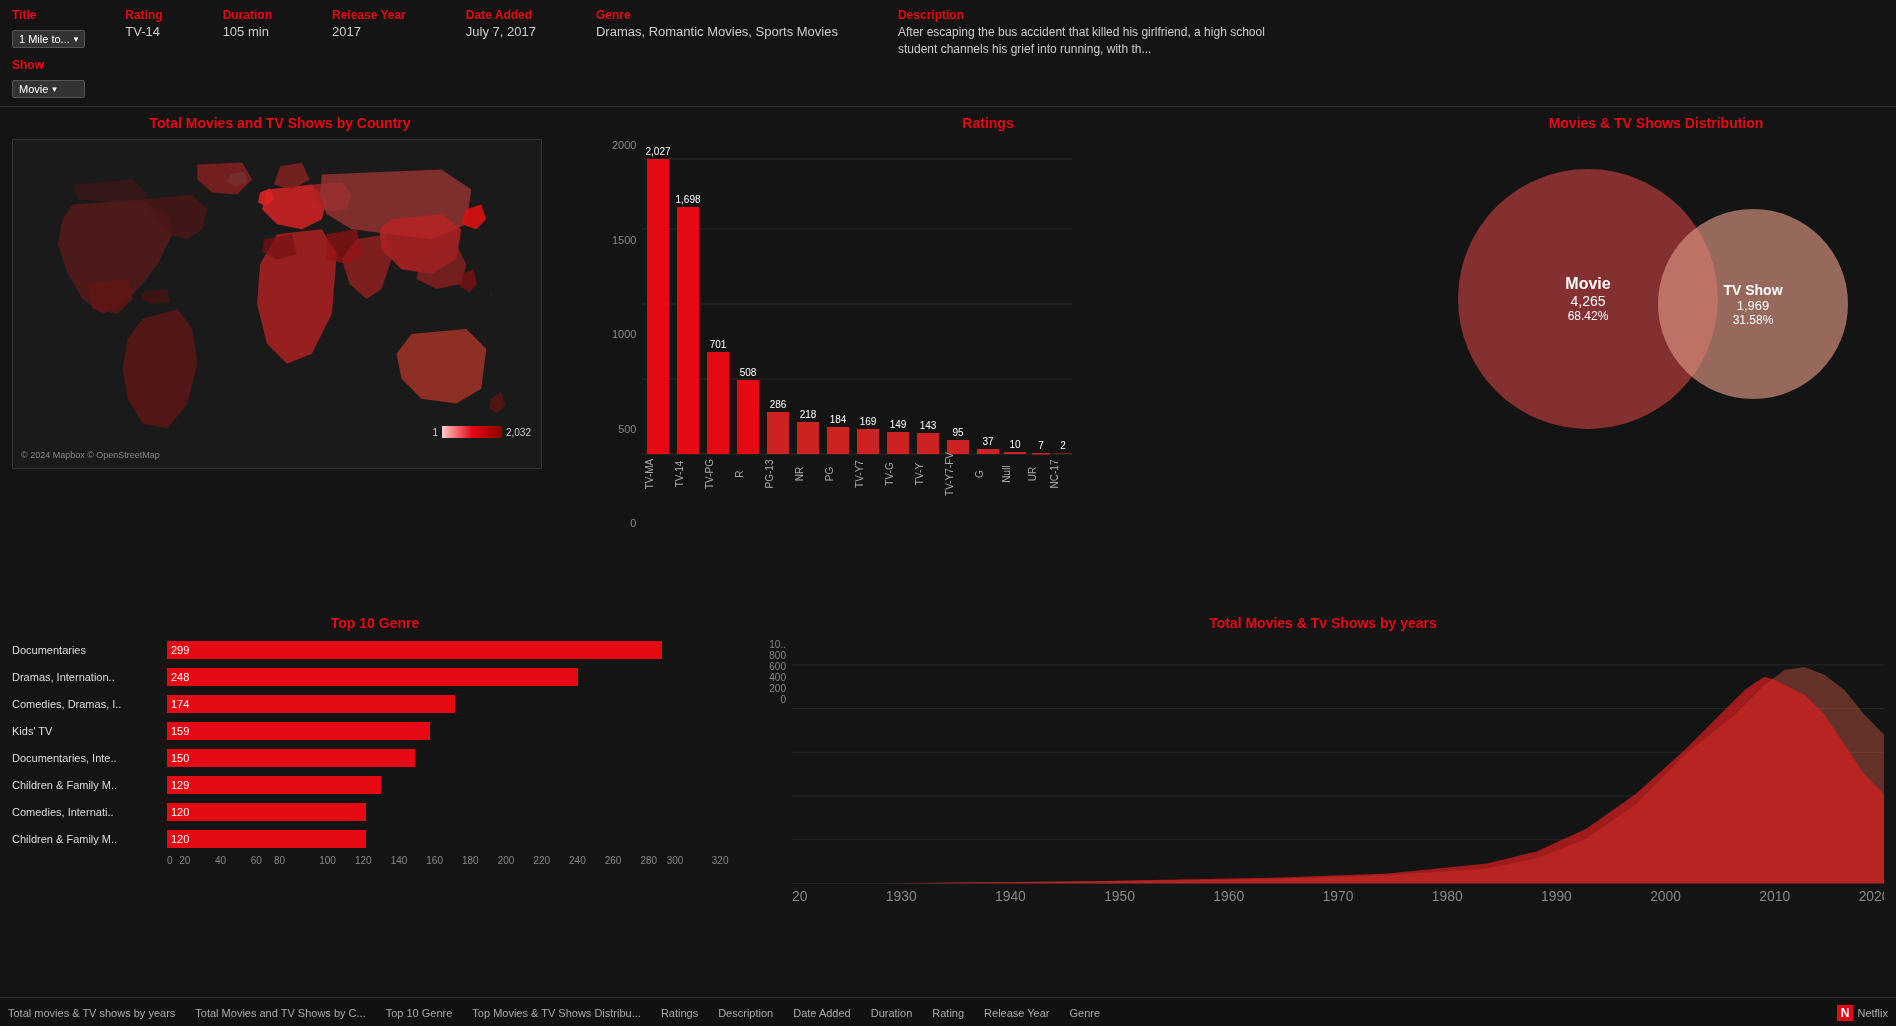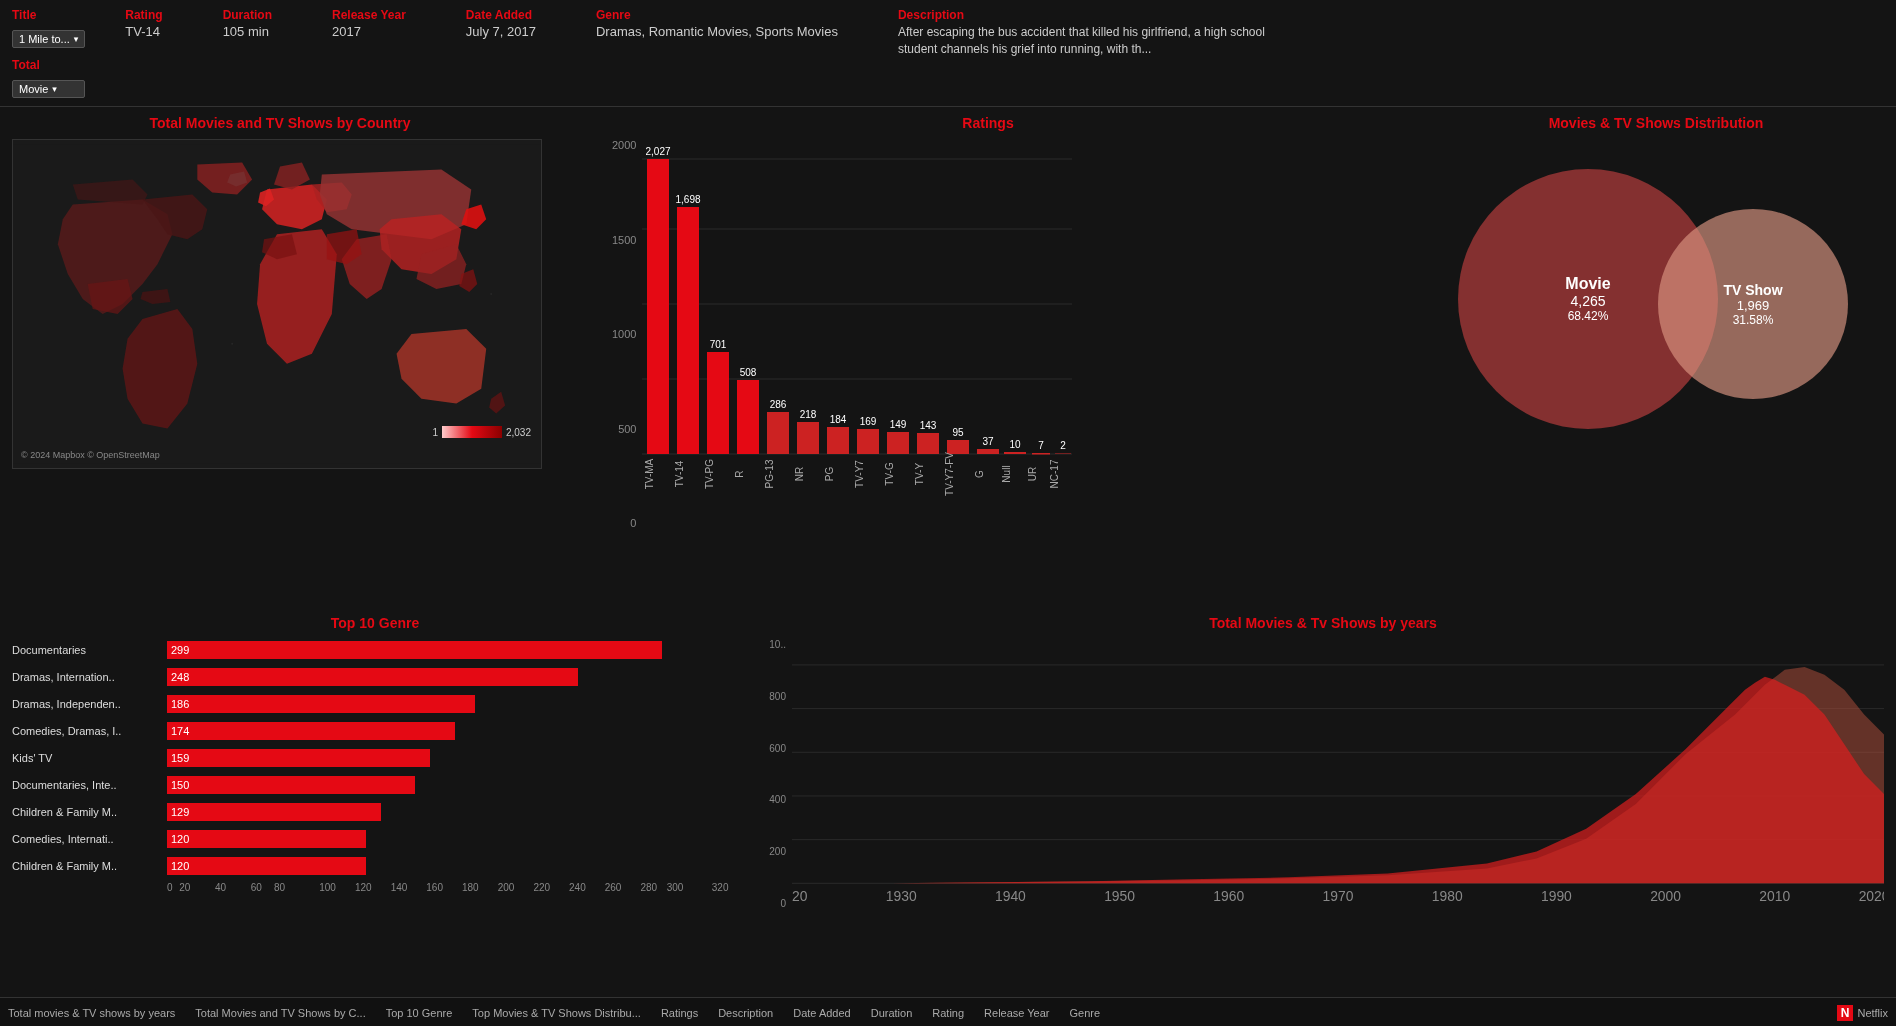--- a/index.html
+++ b/index.html
@@ -207,21 +207,21 @@
   </style>
 </head>
 <body>
 
 <div class="top-bar">
   <div class="title-section">
     <span class="top-bar-label">Title</span>
     <button class="dropdown-btn">
       <span>1 Mile to...</span>
     </button>
-    <span class="top-bar-label" style="margin-top:4px;">Total</span>
+    <span class="top-bar-label" style="margin-top:4px;">Show</span>
     <button class="dropdown-btn">
       <span>Movie</span>
     </button>
   </div>
   <div class="top-bar-columns">
     <div class="top-bar-section">
       <span class="top-bar-label">Rating</span>
       <span class="top-bar-value">TV-14</span>
     </div>
     <div class="top-bar-section">
@@ -426,26 +426,20 @@
     <div class="hbar-row">
     <span class="hbar-label">Documentaries</span>
     <div class="hbar-bar" style="width:495px;">
       <span class="hbar-value">299</span>
     </div>
   </div>
         <div class="hbar-row">
     <span class="hbar-label">Dramas, Internation..</span>
     <div class="hbar-bar" style="width:411px;">
       <span class="hbar-value">248</span>
-    </div>
-  </div>
-        <div class="hbar-row">
-    <span class="hbar-label">Dramas, Independen..</span>
-    <div class="hbar-bar" style="width:308px;">
-      <span class="hbar-value">186</span>
     </div>
   </div>
         <div class="hbar-row">
     <span class="hbar-label">Comedies, Dramas, I..</span>
     <div class="hbar-bar" style="width:288px;">
       <span class="hbar-value">174</span>
     </div>
   </div>
         <div class="hbar-row">
     <span class="hbar-label">Kids' TV</span>
@@ -497,21 +491,21 @@
       <span style="flex:1; text-align:center;">280</span>
       <span style="flex:1; ">300</span>
       <span style="flex:1; text-align:center;">320</span>
     </div>
   </div>
 
   <div style="flex:1; padding:8px 12px;">
     <div class="section-title">Total Movies &amp; Tv Shows by years</div>
     <div style="display:flex; height:300px;">
 
-      <div style="display:flex; flex-direction:column; justify-content:space-between; align-items:flex-end; padding-right:6px; padding-bottom:30px; color:#888; font-size:10px; width:30px;">
+      <div style="display:flex; flex-direction:column; justify-content:flex-start; align-items:flex-end; padding-right:6px; padding-bottom:30px; color:#888; font-size:10px; width:30px;">
         <span>10..</span>
         <span>800</span>
         <span>600</span>
         <span>400</span>
         <span>200</span>
         <span>0</span>
       </div>
 
       <div style="flex:1; position:relative;">
         <svg width="100%" height="100%" viewBox="0 0 1100 270">

